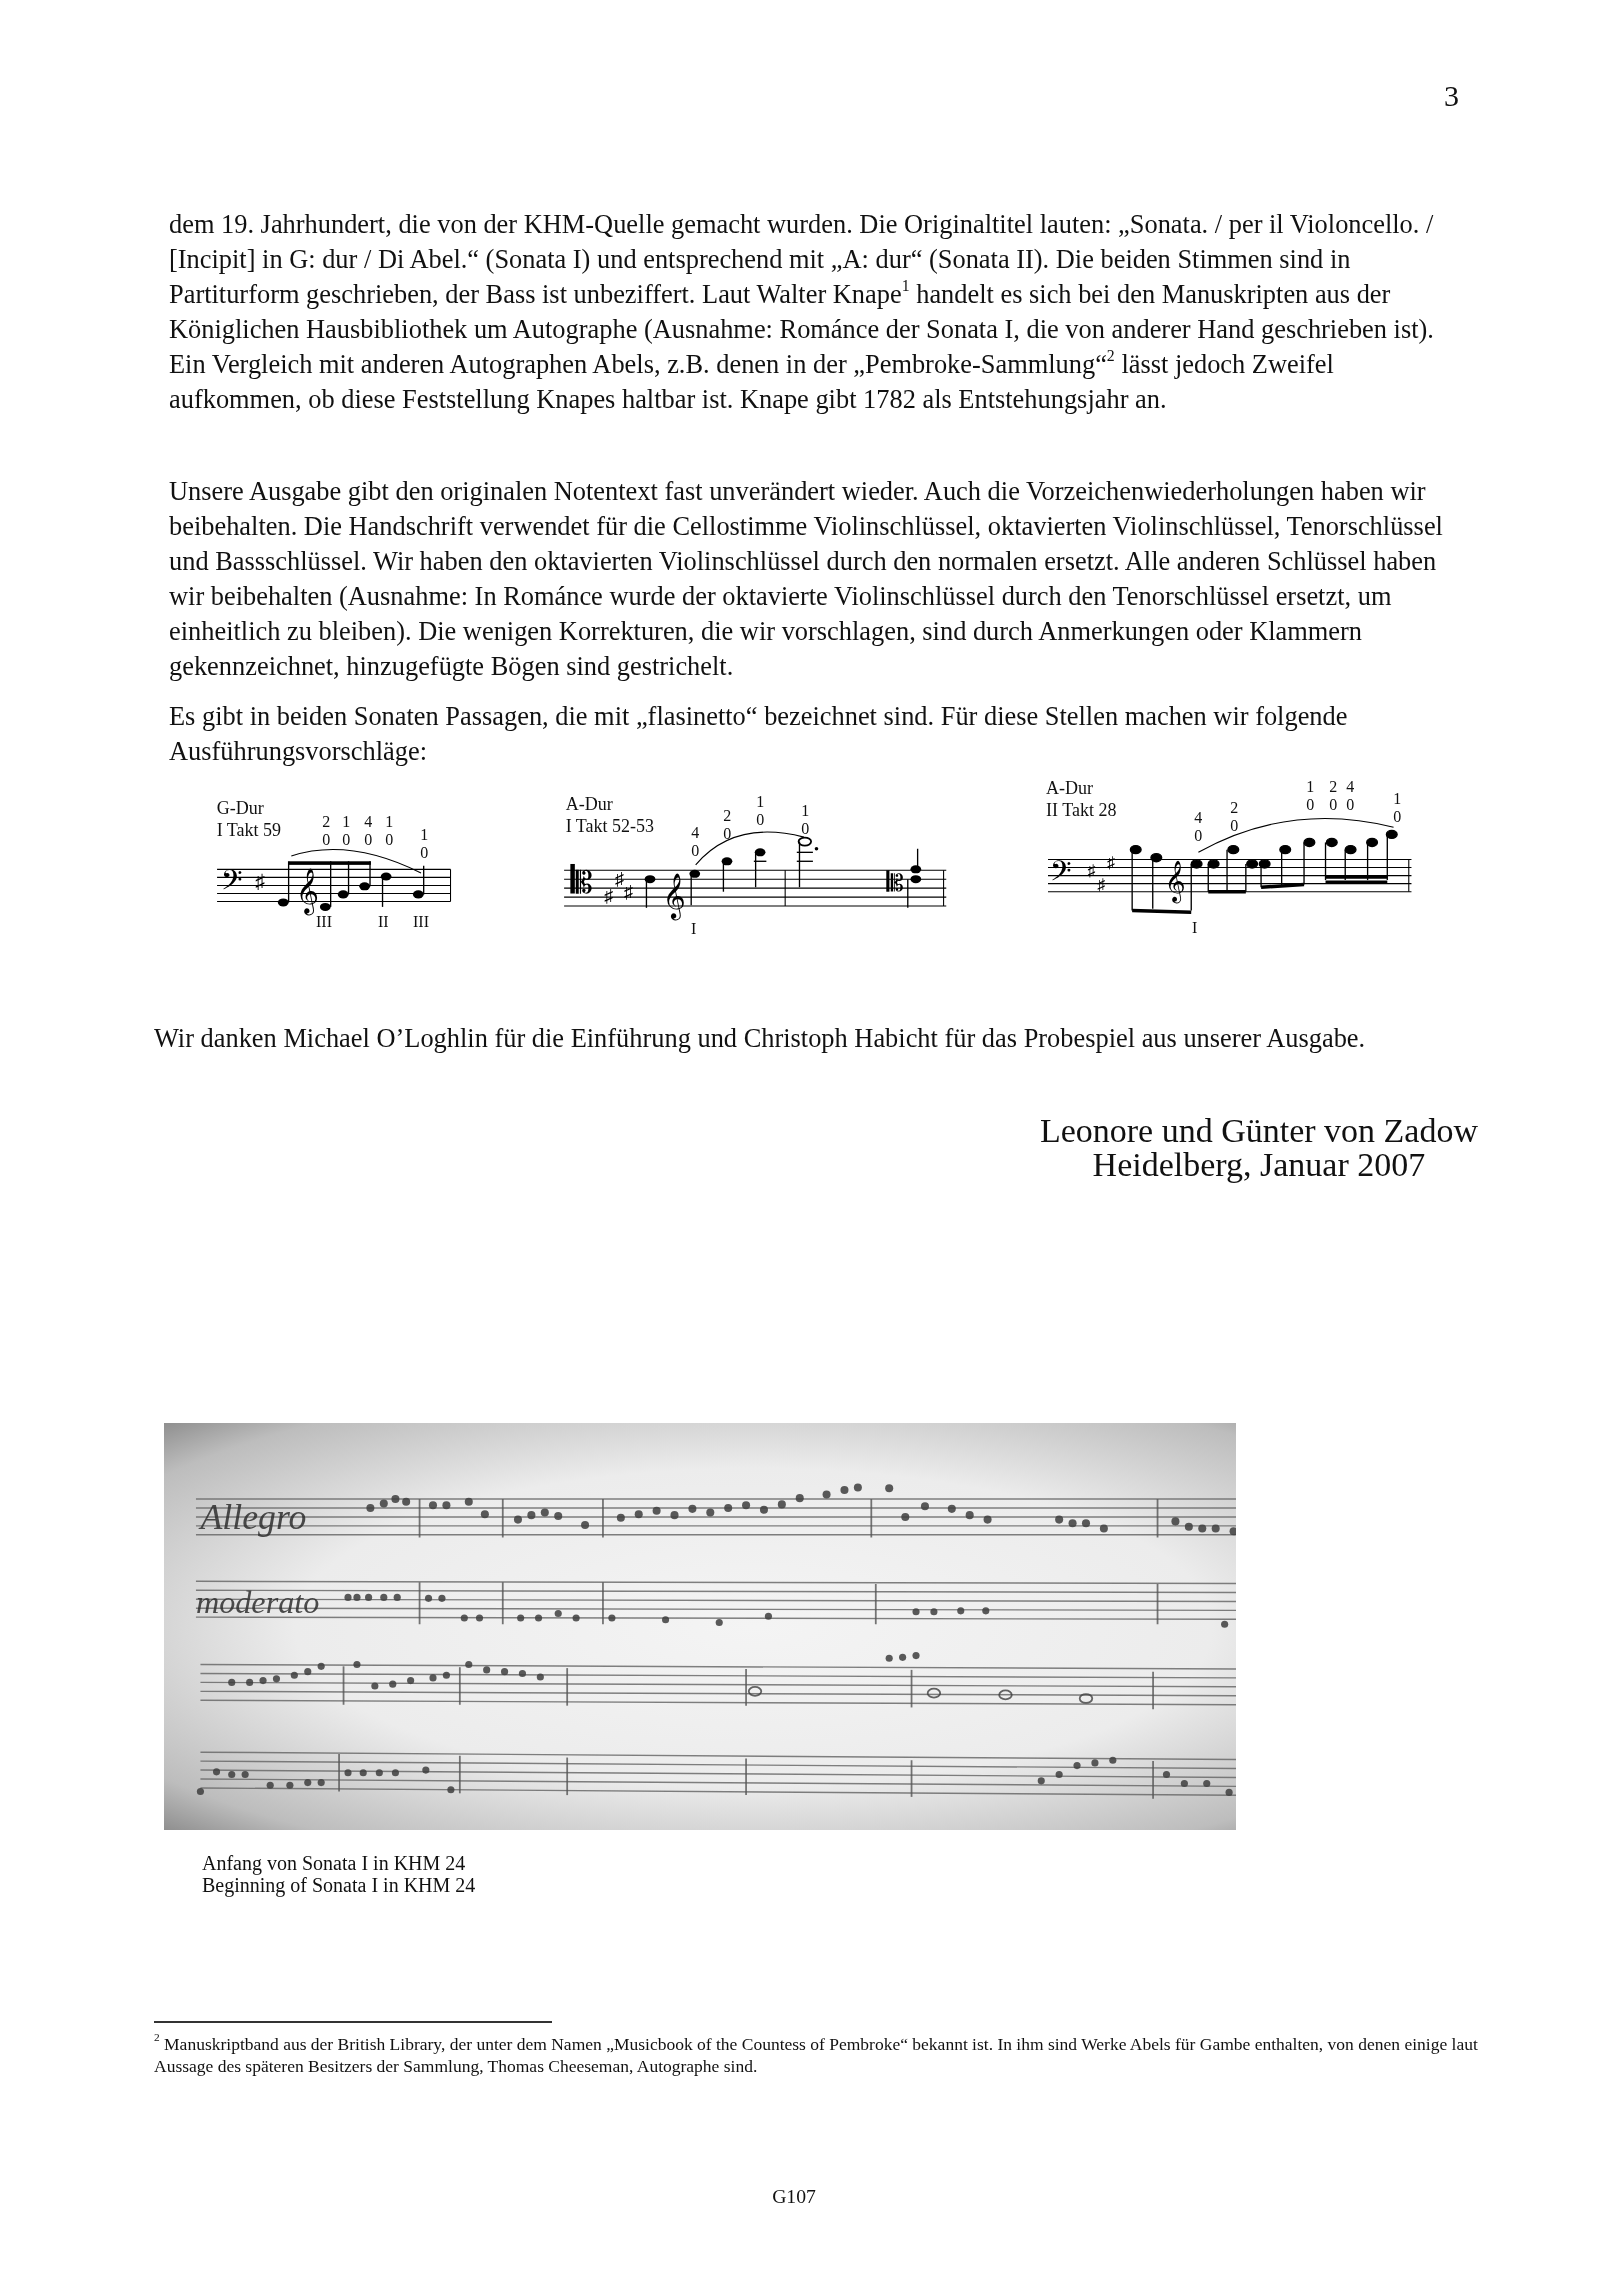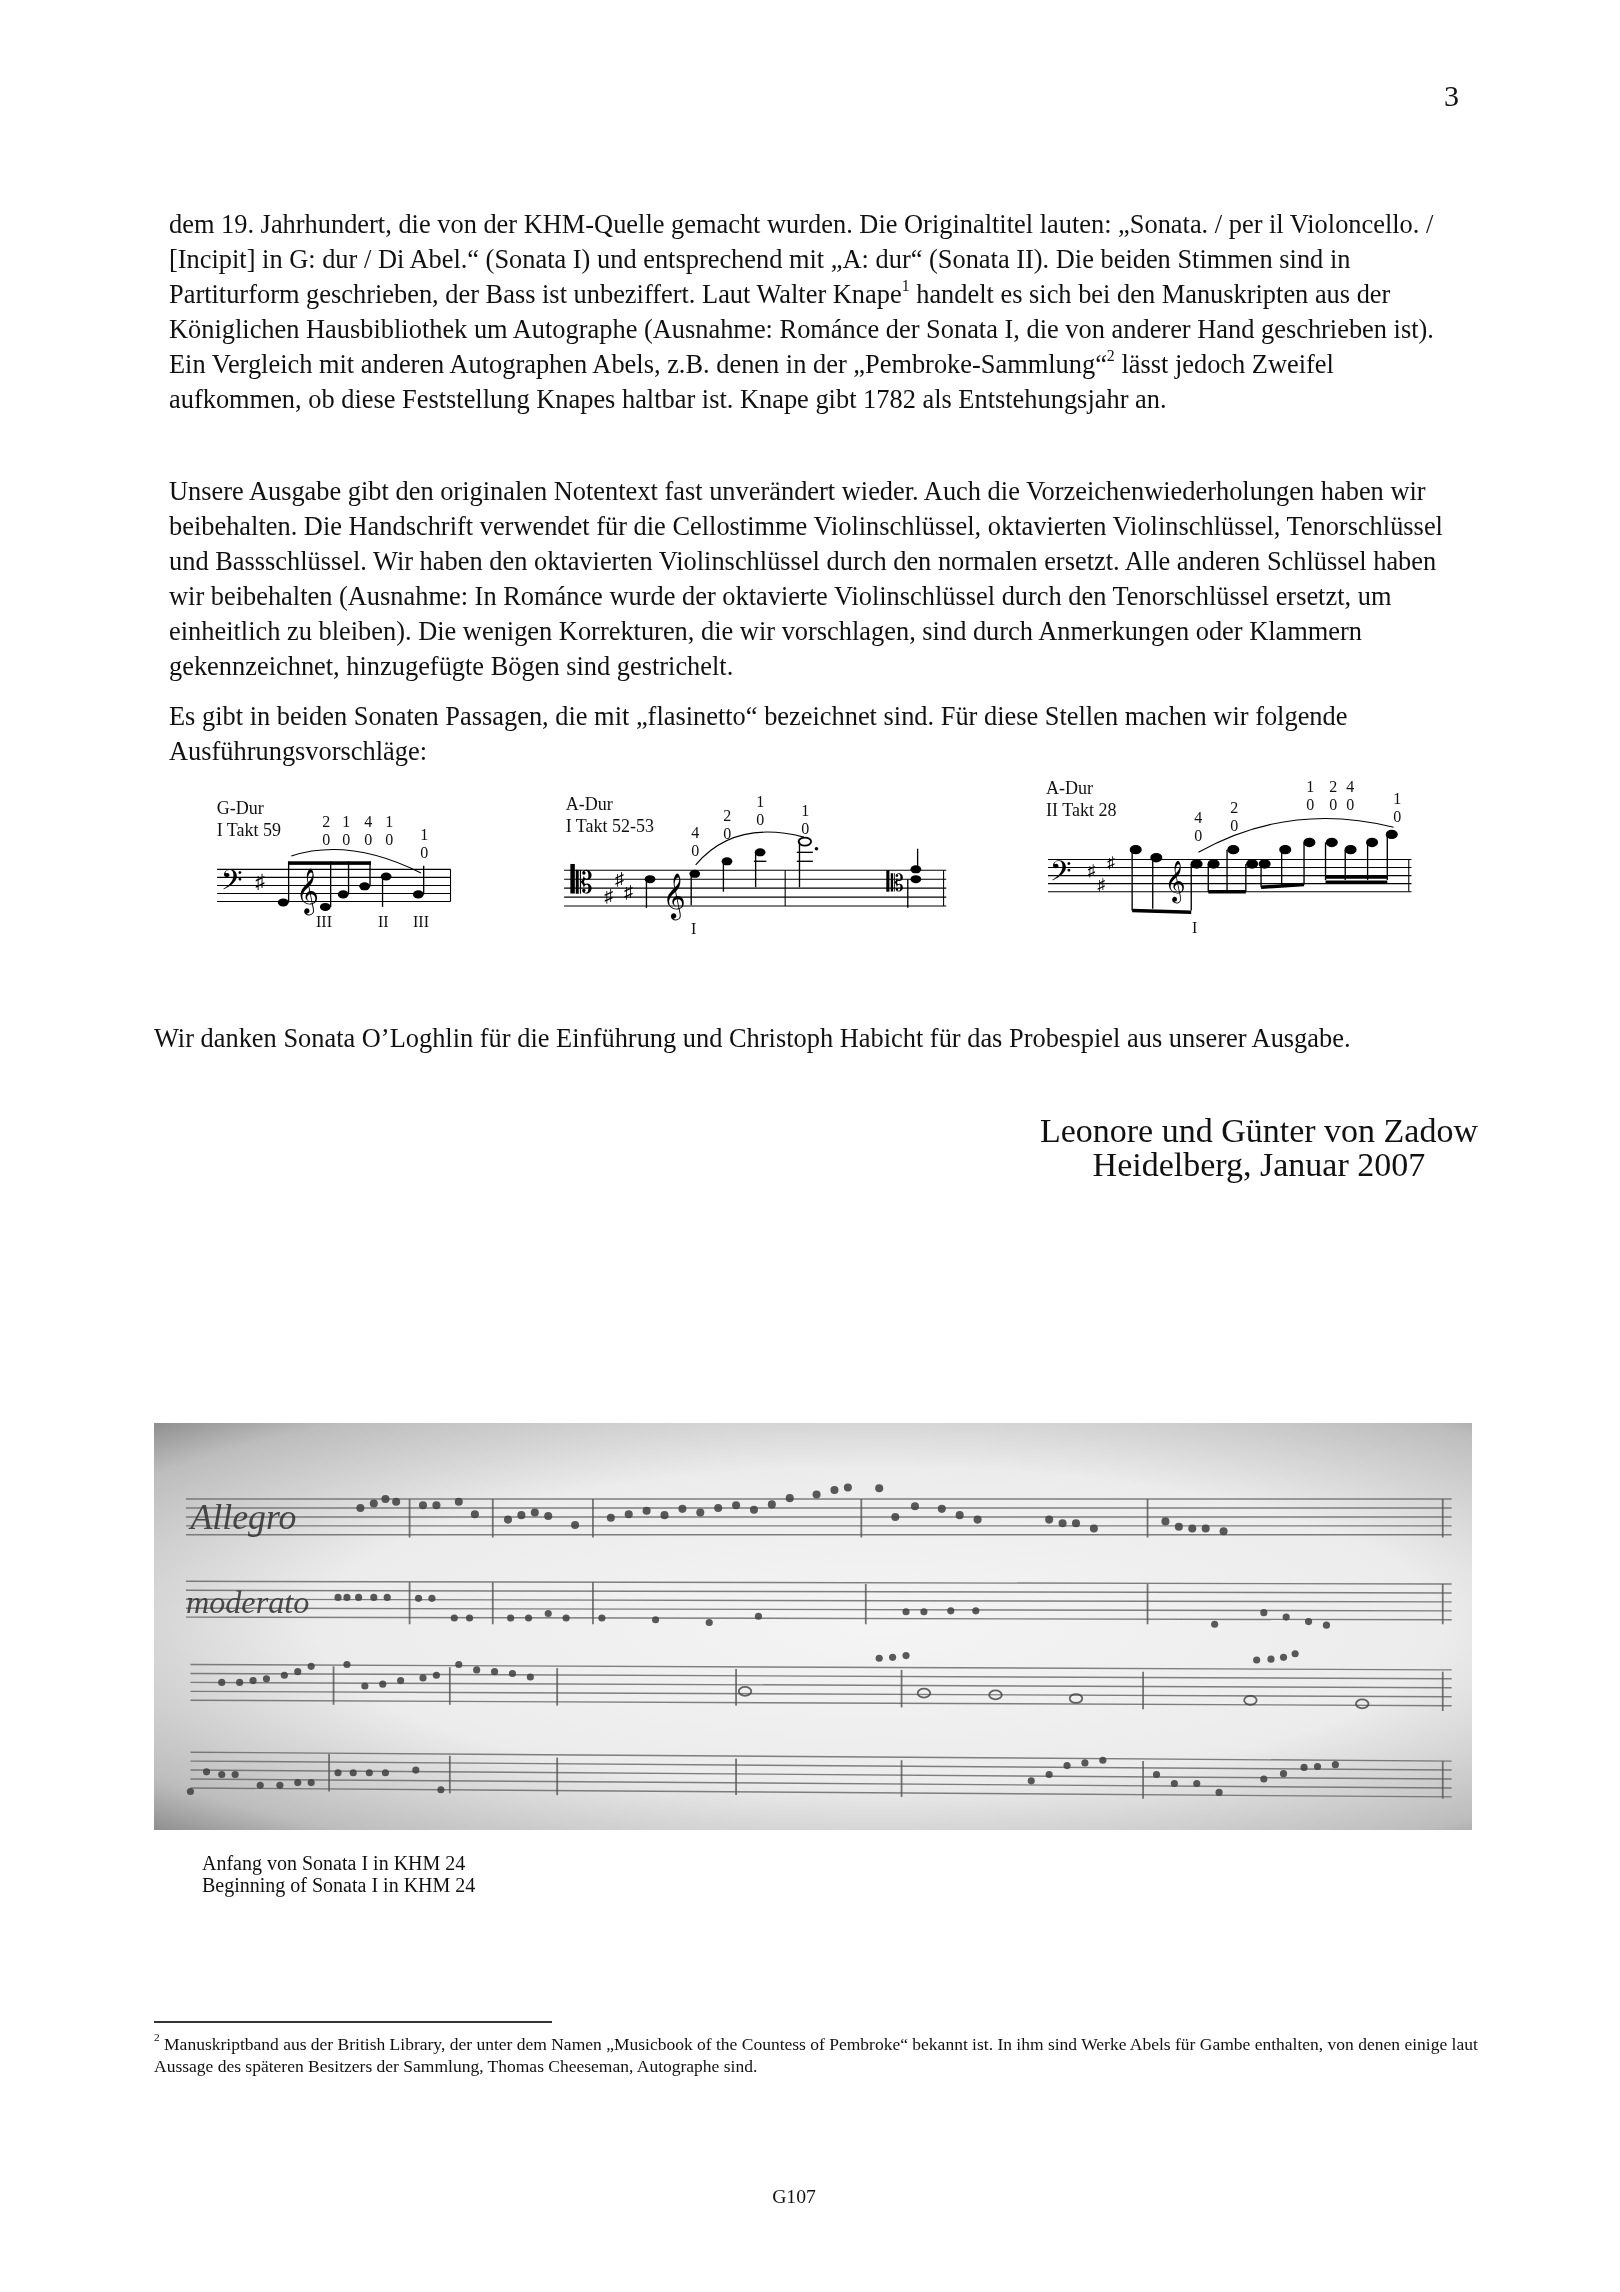--- a/index.html
+++ b/index.html
@@ -12,21 +12,21 @@
   .p2 { top: 459px; }
   .p3 { top: 684px; }
   sup { font-size: 60%; line-height: 0; position: relative; top: -0.15em; vertical-align: super; }
   .example { position: absolute; }
   .ex-label { position: absolute; font-size: 18px; line-height: 22.4px; white-space: nowrap; }
   .ex-label div { margin: 0; }
   .finger { position: absolute; font-size: 16px; line-height: 18px; text-align: center; width: 14.3px; }
   .string { position: absolute; font-size: 16px; text-align: right; }
   .thanks { position: absolute; left: 154px; top: 1021px; width: 1325px; font-size: 26.4px; line-height: 35px; }
   .signature { position: absolute; right: 142px; top: 1114px; text-align: center; font-size: 34px; line-height: 34px; }
-  .manuscript { position: absolute; left: 154px; top: 1423px; width: 1318px; height: 407px;
+  .manuscript { position: absolute; left: 164px; top: 1423px; width: 1072px; height: 407px;
                background: radial-gradient(ellipse at 55% 50%, #f4f4f4 0%, #ececec 55%, #bdbdbd 88%, #8f8f8f 100%);
                overflow: hidden; }
   .caption { position: absolute; left: 154px; top: 1852px; font-size: 20px; line-height: 22.4px; margin-left: 48px; }
   .footnote-rule { position: absolute; left: 154px; top: 2021px; width: 398px; height: 1.8px; background: #333; }
   .footnotes { position: absolute; left: 154px; top: 2033px; width: 1325px; font-size: 17.5px; line-height: 22.4px; }
   .footnotes p { margin: 0; }
   .footnotes sup { font-size: 65%; }
   .footer-code { position: absolute; left: 0; width: 1588px; top: 2185px; text-align: center; font-size: 19.7px; }
   svg text { font-family: "Liberation Serif", "DejaVu Serif", serif; }
 </style>
@@ -244,21 +244,21 @@
       <div>4</div>
       <div>0</div>
     </div>
   <div class="finger" style="left:360px;top:29px;">
       <div>1</div>
       <div>0</div>
     </div>
   <div class="string" style="left:162px;top:158px;">I</div>
 </div>
 
-<div class="thanks">Wir danken Sonata O’Loghlin für die Einführung und Christoph Habicht für das Probespiel aus unserer Ausgabe.</div>
+<div class="thanks">Wir danken Michael O’Loghlin für die Einführung und Christoph Habicht für das Probespiel aus unserer Ausgabe.</div>
 
 <div class="signature">
   <div>Leonore und Günter von Zadow</div>
   <div>Heidelberg, Januar 2007</div>
 </div>
 
 <div class="manuscript">
   <svg width="1318" height="407" style="position:absolute;left:0;top:0" viewBox="0 0 1472 455">
     <g stroke="#6a6a6a" stroke-width="1.6" opacity="0.85">
 

